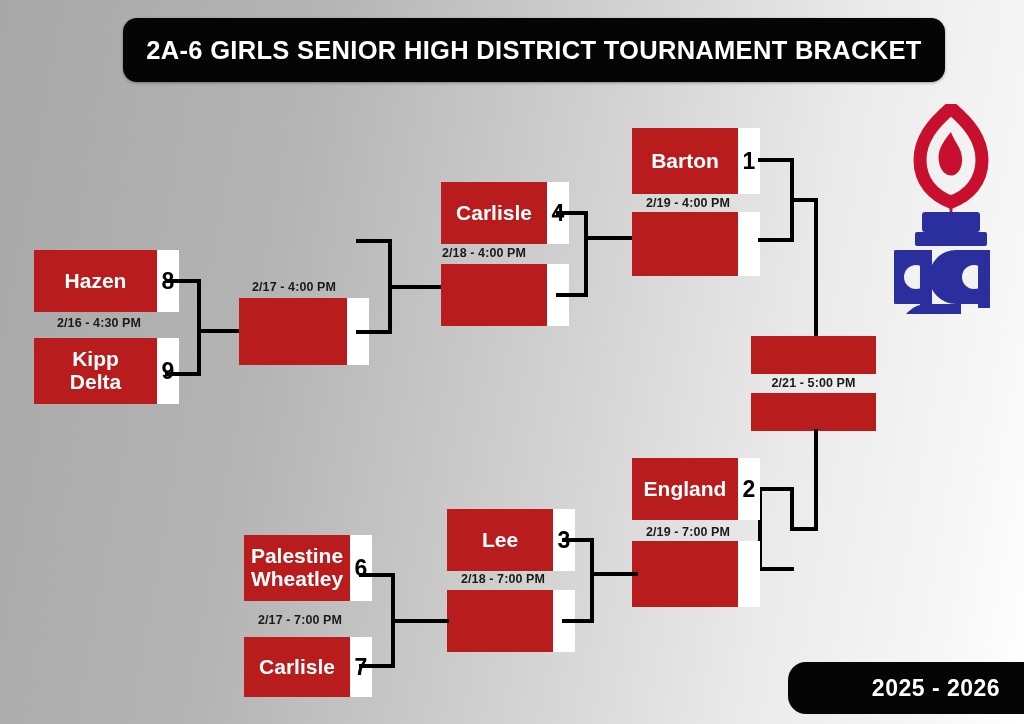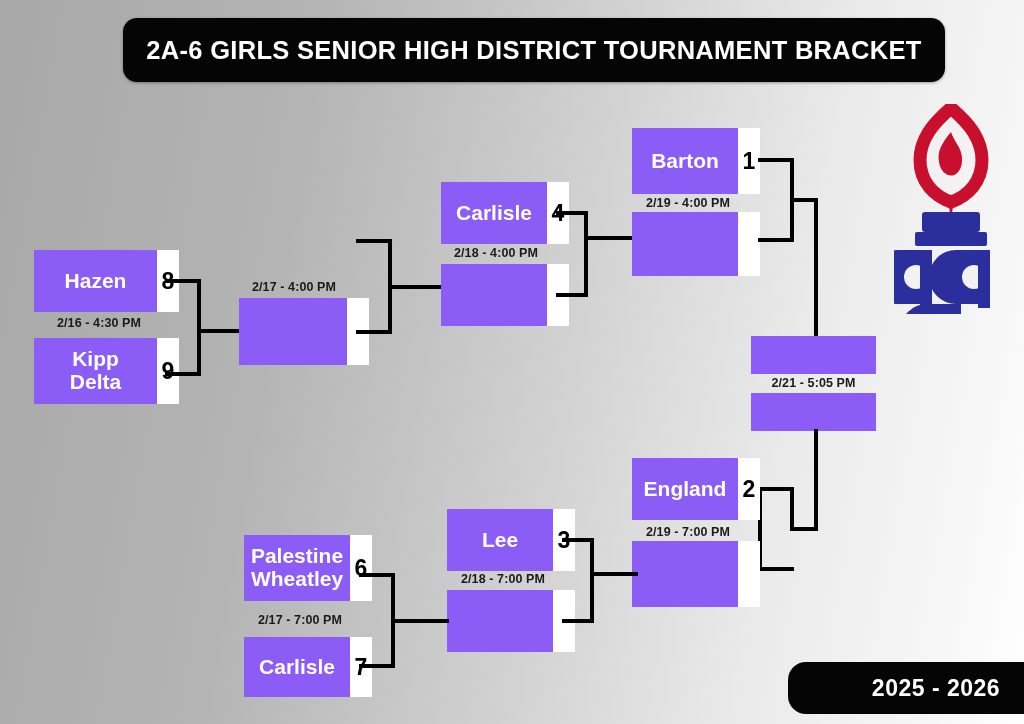--- a/index.html
+++ b/index.html
@@ -66,21 +66,21 @@
   }
 
   
   .slot {
     position: absolute;
     display: flex;
     align-items: stretch;
     box-sizing: border-box;
   }
   .slot .name-box {
-    background: #8b5cf6;
+    background: #b91c1c;
     flex: 1 1 auto;
     display: flex;
     align-items: center;
     justify-content: center;
     box-sizing: border-box;
     padding: 0 6px;
   }
   .slot .seed-box {
     width: 22px;
     flex: 0 0 22px;
@@ -218,21 +218,21 @@
 
   <div class="slot" style="left:421px; top:182px; width:128px; height:62px;">
     <div class="name-box">
       <span class="team-name">Carlisle</span>
     </div>
     <div class="seed-box">
       <span class="seed-num">4</span>
     </div>
   </div>
 
-  <div class="game-time" style="left:421px; top:246px; width:110px;">2/18 - 4:00 PM</div>
+  <div class="game-time" style="left:409px; top:246px; width:110px;">2/18 - 4:00 PM</div>
 
   <div class="slot" style="left:421px; top:264px; width:128px; height:62px;">
     <div class="name-box">
       <span class="team-name"></span>
     </div>
     <div class="seed-box">
       <span class="seed-num"></span>
     </div>
   </div>
 
@@ -267,21 +267,21 @@
   <div class="line h" style="left:770px; top:198px; width:28px;"></div>
   <div class="line v" style="left:794px; top:198px; height:140px;"></div>
 
   <div class="slot no-seed" style="left:731px; top:336px; width:125px; height:38px;">
     <div class="name-box">
       <span class="team-name"></span>
     </div>
 
   </div>
 
-  <div class="game-time" style="left:731px; top:376px; width:125px;">2/21 - 5:05 PM</div>
+  <div class="game-time" style="left:731px; top:376px; width:125px;">2/21 - 5:00 PM</div>
 
   <div class="slot no-seed" style="left:731px; top:393px; width:125px; height:38px;">
     <div class="name-box">
       <span class="team-name"></span>
     </div>
 
   </div>
 
   <div class="line v" style="left:794px; top:429px; height:100px;"></div>
   <div class="line h" style="left:770px; top:527px; width:28px;"></div>

